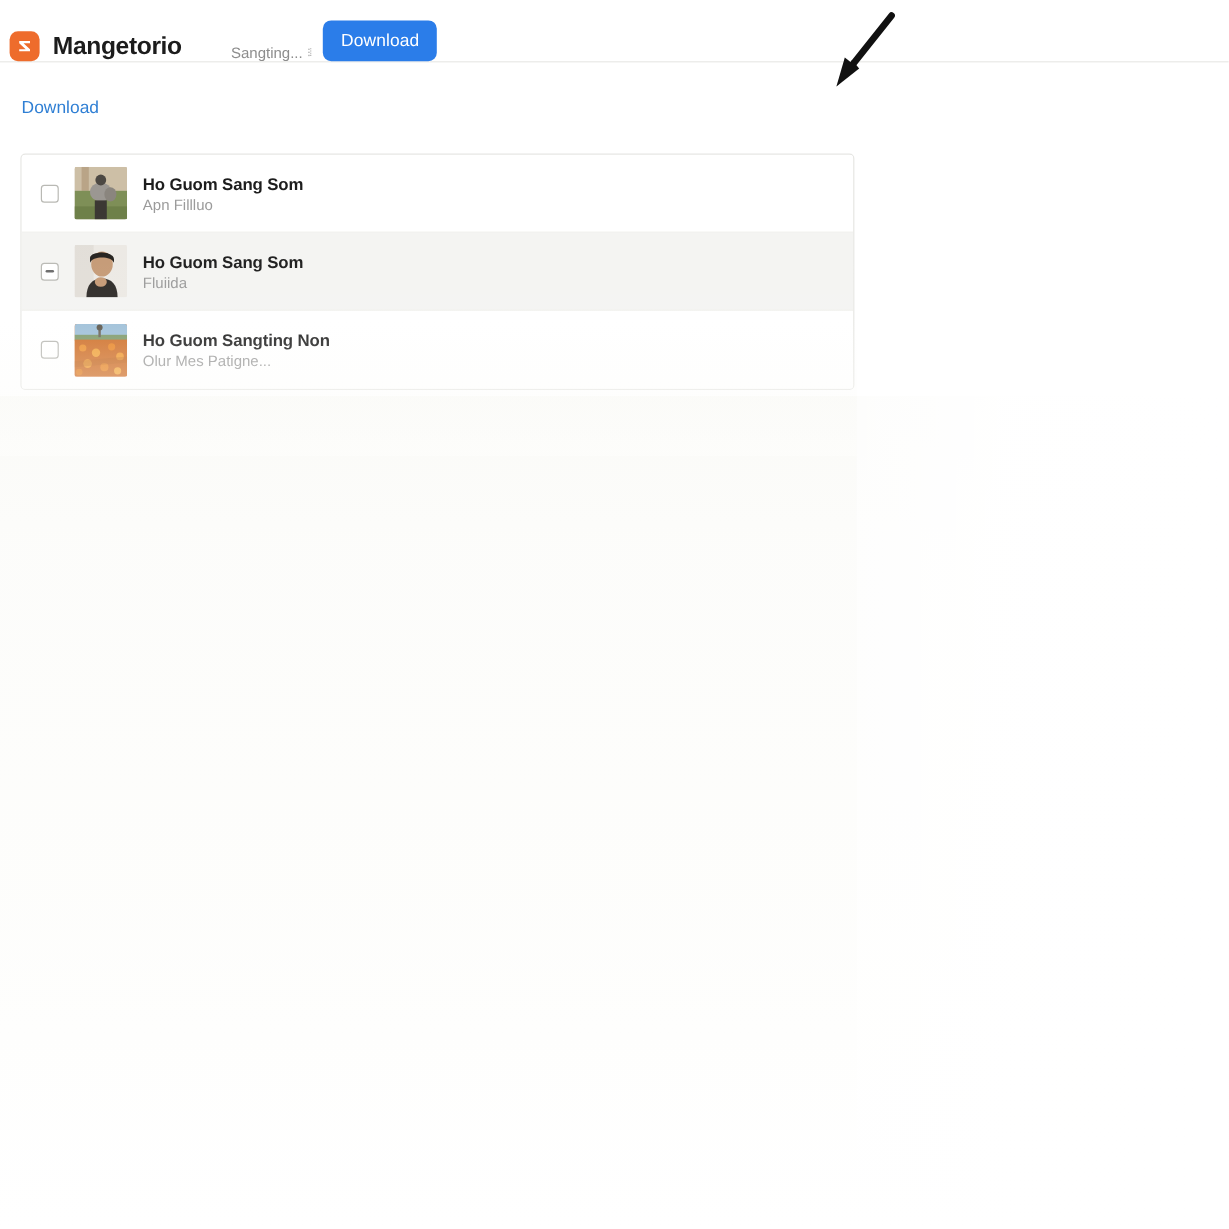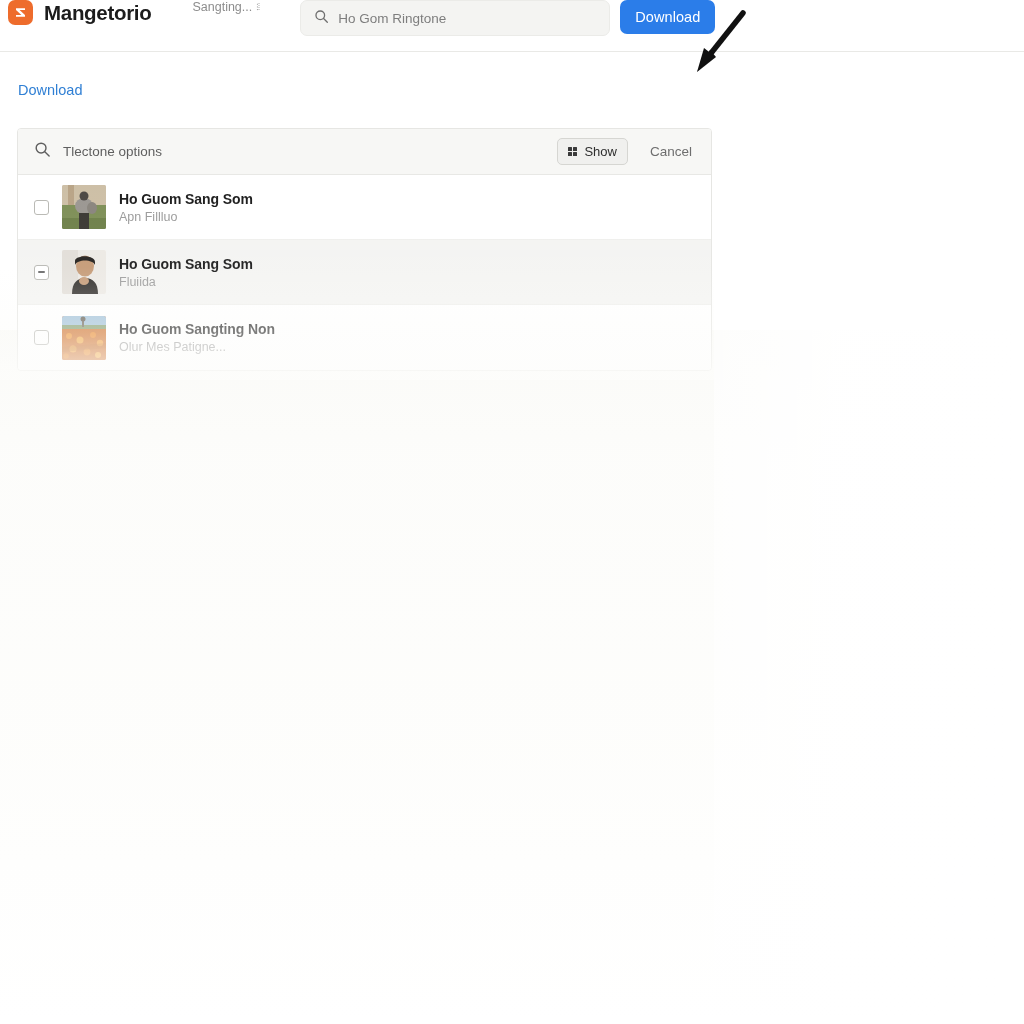--- a/index.html
+++ b/index.html
@@ -36,21 +36,21 @@
   }
 
   
   .header {
     position: absolute;
     left: 0; top: 0;
     width: 1024px; height: 52px;
     background: #ffffff;
     border-bottom: 1px solid #e9e9e6;
     display: flex;
-    align-items: flex-start;
+    align-items: flex-end;
     z-index: 20;
   }
 
   .brand {
     display: flex;
     align-items: center;
     gap: 11px;
     margin-left: 8px;
   }
   .brand-logo {
@@ -301,69 +301,38 @@
       </svg>
     </span>
     <span class="brand-name">Mangetorio</span>
   </div>
 
   <div class="nav-item">
     <span>Sangting...</span>
     <span class="nav-item-icon">⁝⁞</span>
   </div>
 
-  <div class="search-box">
-    <span class="mag">
-      <svg width="15" height="15" viewBox="0 0 16 16">
-        <circle cx="6.7" cy="6.7" r="4.6" fill="none" stroke="#6f6f6f" stroke-width="1.4"></circle>
-        <line x1="10.2" y1="10.2" x2="14.2" y2="14.2" stroke="#6f6f6f" stroke-width="1.4" stroke-linecap="round"></line>
-      </svg>
-    </span>
-    <span class="search-text">Ho Gom Ringtone</span>
-  </div>
 
   <button class="download-btn">Download</button>
 </div>
 
 <div class="arrow-annotation">
   <svg width="90" height="90" viewBox="0 0 90 90">
     <line x1="63" y1="13" x2="28" y2="57" stroke="#111111" stroke-width="5.5" stroke-linecap="round"></line>
     <path d="M17 72 L36 57 L30 50 Z" fill="#111111"></path>
     <path d="M17 72 L24 48 L33 55 Z" fill="#111111"></path>
   </svg>
 </div>
 
 <div class="title-row">
   <div class="download-link">Download</div>
 </div>
 
 <div class="card">
 
-  <div class="options-bar">
-    <span>
-      <svg width="17" height="17" viewBox="0 0 18 18">
-        <circle cx="7.5" cy="7.5" r="5.2" fill="none" stroke="#5f5f5f" stroke-width="1.5"></circle>
-        <line x1="11.4" y1="11.4" x2="16" y2="16" stroke="#5f5f5f" stroke-width="1.5" stroke-linecap="round"></line>
-      </svg>
-    </span>
-    <span class="options-label">Tlectone options</span>
-    <span class="options-spacer"></span>
-
-    <div class="show-btn">
-      <span class="grid-icon">
-        <i></i>
-          <i></i>
-          <i></i>
-          <i></i>
-      </span>
-      <span class="show-btn-label">Show</span>
-    </div>
-
-    <div class="cancel-btn">Cancel</div>
-  </div>
 
   <div class="row">
     <div class="checkbox"></div>
     <div class="thumb">
       <svg width="44" height="44" viewBox="0 0 44 44">
         <rect width="44" height="44" fill="#cfc6b4"></rect>
         <rect x="0" y="0" width="44" height="20" fill="#cdbfa6"></rect>
         <rect x="6" y="0" width="6" height="20" fill="#b9a487"></rect>
         <rect x="0" y="20" width="44" height="24" fill="#7e8f57"></rect>
         <rect x="0" y="33" width="44" height="11" fill="#6e8049"></rect>

